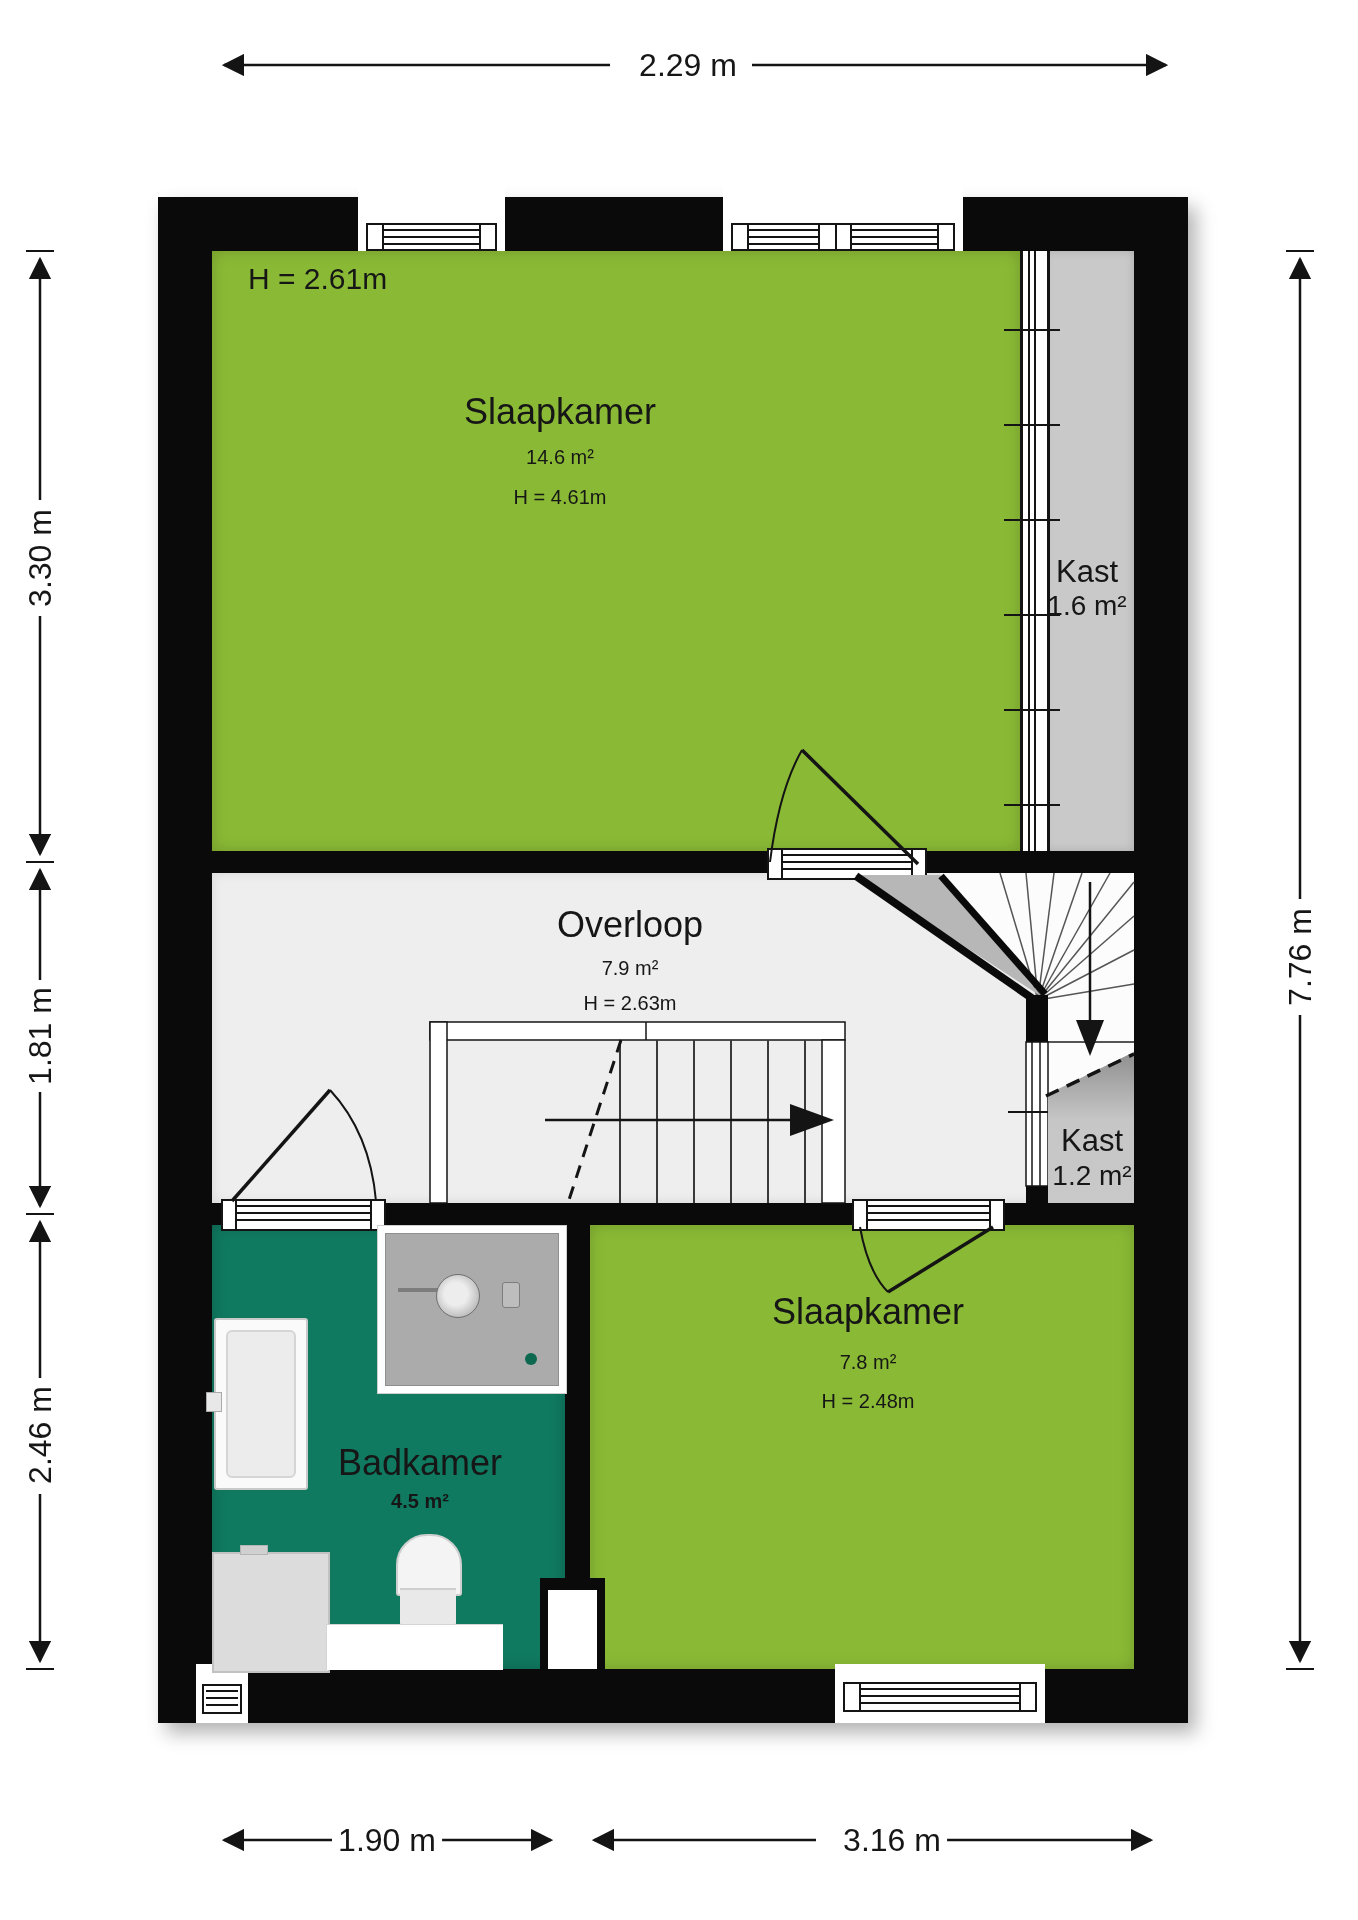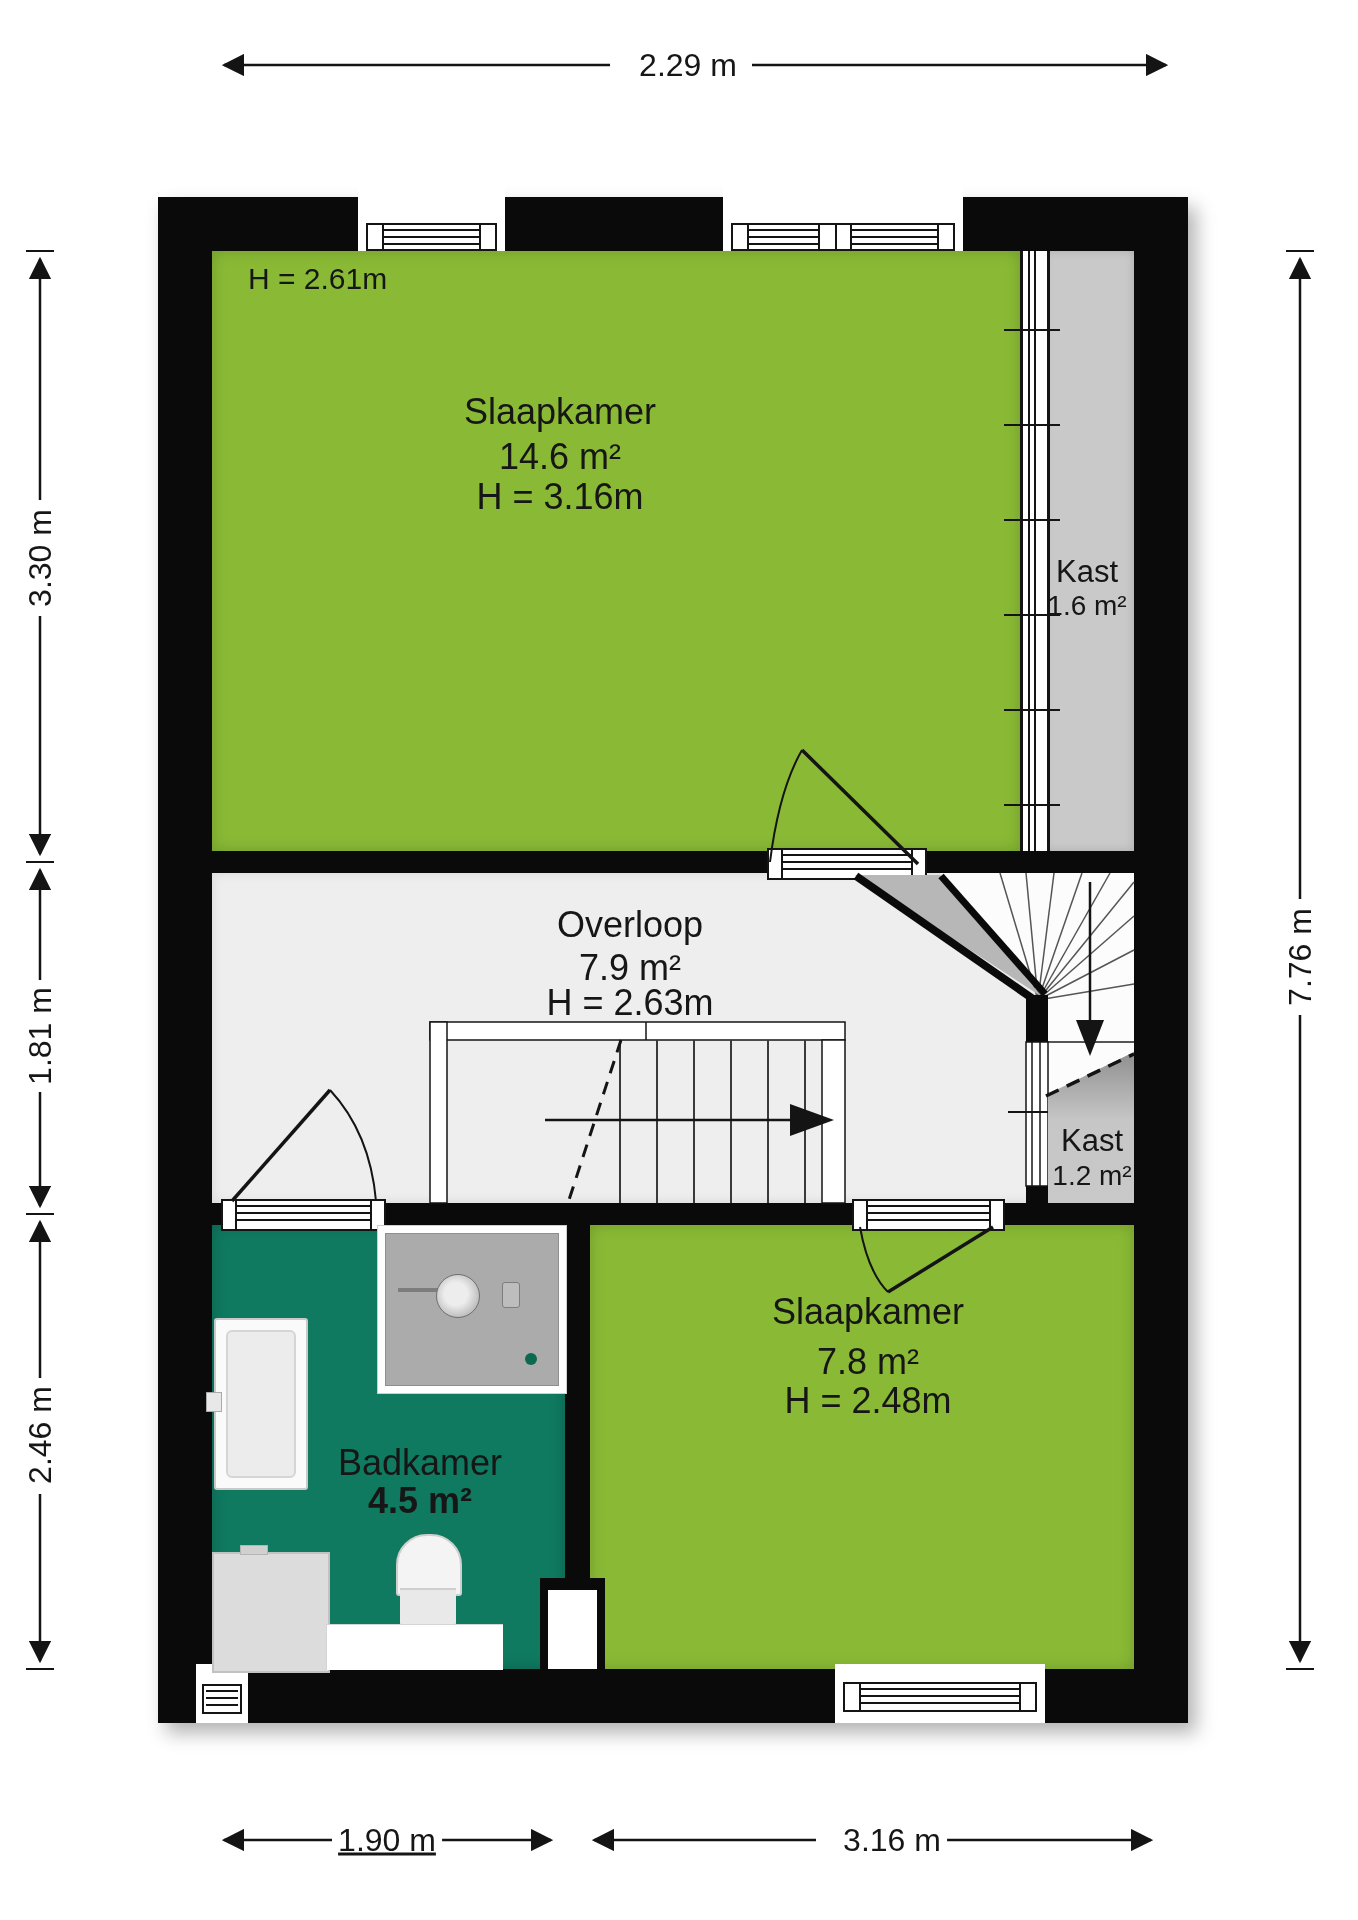--- a/index.html
+++ b/index.html
@@ -19,21 +19,21 @@
   .band-lines{position:absolute;left:2px;right:2px;top:4px;bottom:4px;
     background:repeating-linear-gradient(to bottom,#141414 0 2px,transparent 2px 7px);}
   .jamb{position:absolute;top:-2px;bottom:-2px;width:14px;background:#fff;border:2px solid #141414;}
   .mull{position:absolute;top:-2px;bottom:-2px;width:30px;background:#fff;border:2px solid #141414;}
   .mull:after{content:"";position:absolute;left:50%;top:0;bottom:0;width:2px;background:#141414;}
   
   .lbl{position:absolute;transform:translate(-50%,-50%);white-space:nowrap;text-align:center;color:#161616;}
   .lbl-left{position:absolute;white-space:nowrap;color:#161616;}
   .dim-v{transform:translate(-50%,-50%) rotate(-90deg);}
   .room-name{font-size:36px;}
-  .room-sub{font-size:36px;}
+  .room-sub{font-size:20px;}
   .small-name{font-size:31px;}
   .small-sub{font-size:28px;}
   .note{font-size:30px;}
   .dim{font-size:32px;background:#fff;padding:0 6px;}
   
   .fx{position:absolute;}
   svg{display:block;}
 </style>
 </head>
 <body>
@@ -224,21 +224,21 @@
       <line x1="442" y1="1840" x2="551" y2="1840" marker-end="url(#ah)"></line>
       <line x1="816" y1="1840" x2="594" y2="1840" marker-end="url(#ah)"></line>
       <line x1="928" y1="1840" x2="1151" y2="1840" marker-end="url(#ah)"></line>
     </g>
   </svg>
 
   <div class="lbl-left note" style="left:248px;top:262px;">H = 2.61m</div>
 
   <div class="lbl room-name" style="left:560px;top:412px;">Slaapkamer</div>
   <div class="lbl room-sub" style="left:560px;top:457px;">14.6 m²</div>
-  <div class="lbl room-sub" style="left:560px;top:497px;">H = 3.16m</div>
+  <div class="lbl room-sub" style="left:560px;top:497px;">H = 4.61m</div>
 
   <div class="lbl small-name" style="left:1087px;top:572px;">Kast</div>
   <div class="lbl small-sub" style="left:1087px;top:606px;">1.6 m²</div>
 
   <div class="lbl room-name" style="left:630px;top:925px;">Overloop</div>
   <div class="lbl room-sub" style="left:630px;top:968px;">7.9 m²</div>
   <div class="lbl room-sub" style="left:630px;top:1003px;">H = 2.63m</div>
 
   <div class="lbl small-name" style="left:1092px;top:1141px;">Kast</div>
   <div class="lbl small-sub" style="left:1092px;top:1176px;text-align:right;">1.2 m²</div>
@@ -248,16 +248,16 @@
 
   <div class="lbl room-name" style="left:868px;top:1312px;">Slaapkamer</div>
   <div class="lbl room-sub" style="left:868px;top:1362px;">7.8 m²</div>
   <div class="lbl room-sub" style="left:868px;top:1401px;">H = 2.48m</div>
 
   <div class="lbl dim" style="left:688px;top:65px;">2.29 m</div>
   <div class="lbl dim dim-v" style="left:40px;top:558px;">3.30 m</div>
   <div class="lbl dim dim-v" style="left:40px;top:1036px;">1.81 m</div>
   <div class="lbl dim dim-v" style="left:40px;top:1435px;">2.46 m</div>
   <div class="lbl dim dim-v" style="left:1300px;top:957px;">7.76 m</div>
-  <div class="lbl dim" style="left:387px;top:1840px;text-decoration:underline;">1.90 m</div>
+  <div class="lbl dim" style="left:387px;top:1840px;">1.90 m</div>
   <div class="lbl dim" style="left:892px;top:1840px;">3.16 m</div>
 
 </div>
 
 </body></html>

